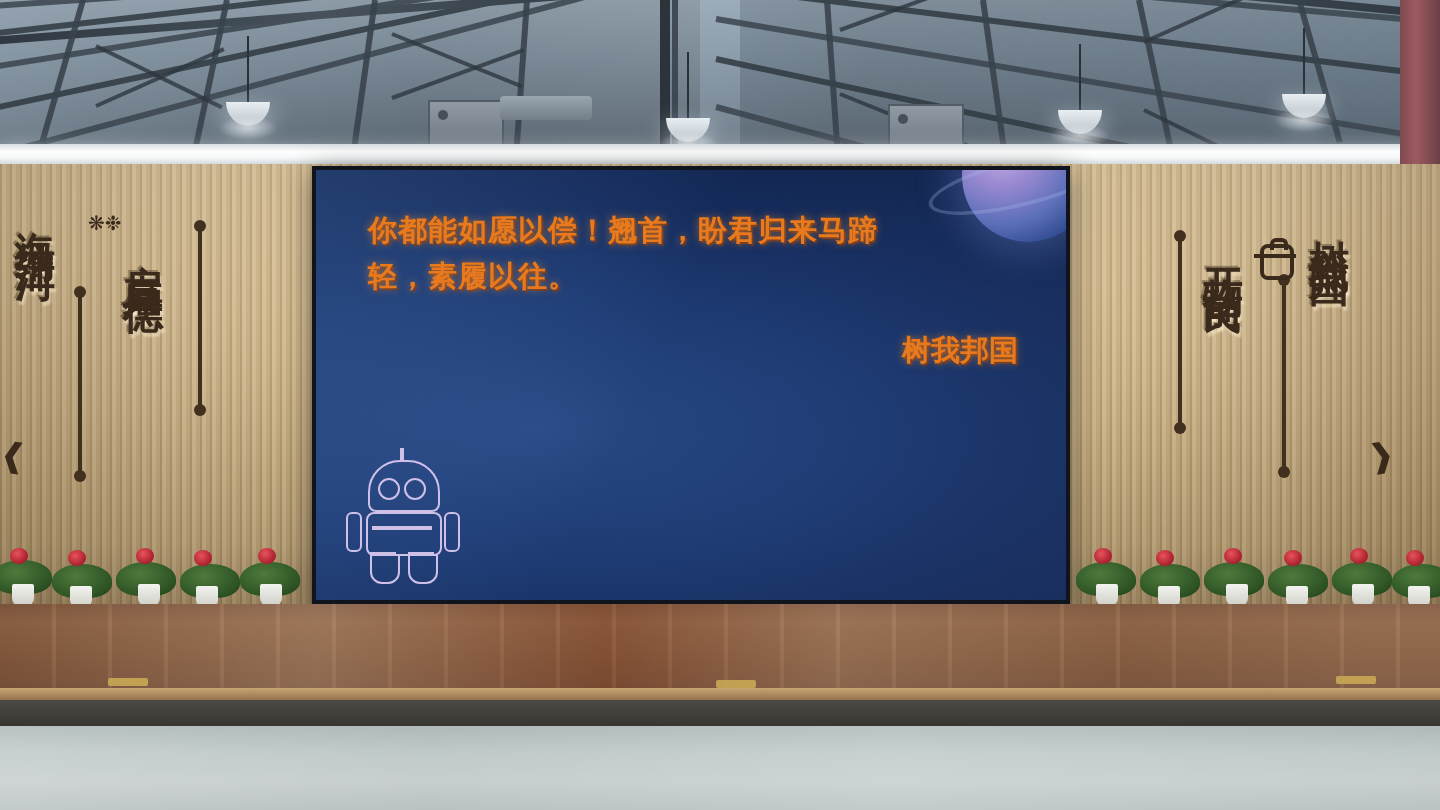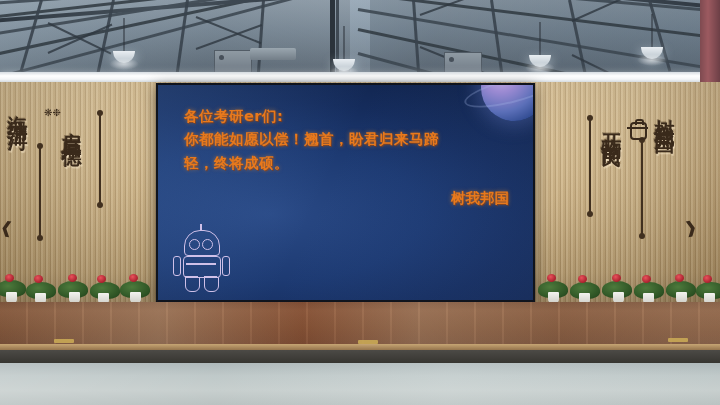--- a/index.html
+++ b/index.html
@@ -340,23 +340,22 @@
   <div class="wall-robot" style="left:630px;top:122px;"></div>
   <div class="wall-swoosh" style="left:684px;top:218px;transform:rotate(-10deg);">❱</div>
 
   <div class="screen-frame">
     <div class="screen">
       <div class="screen-sheen"></div>
       <div class="planet"></div>
       <div class="planet-ring"></div>
 
       <div class="msg">
-        <span class="l">各位考研er们:</span>
         <span class="l">你都能如愿以偿！翘首，盼君归来马蹄</span>
-        <span class="l">轻，终将成硕。</span>
+        <span class="l">轻，素履以往。</span>
         <span class="sign">树我邦国</span>
       </div>
 
       <div class="mascot">
         <div class="ant"></div>
         <div class="head"></div>
         <div class="eye l"></div>
           <div class="eye r"></div>
         <div class="body"></div>
           <div class="bar"></div>

